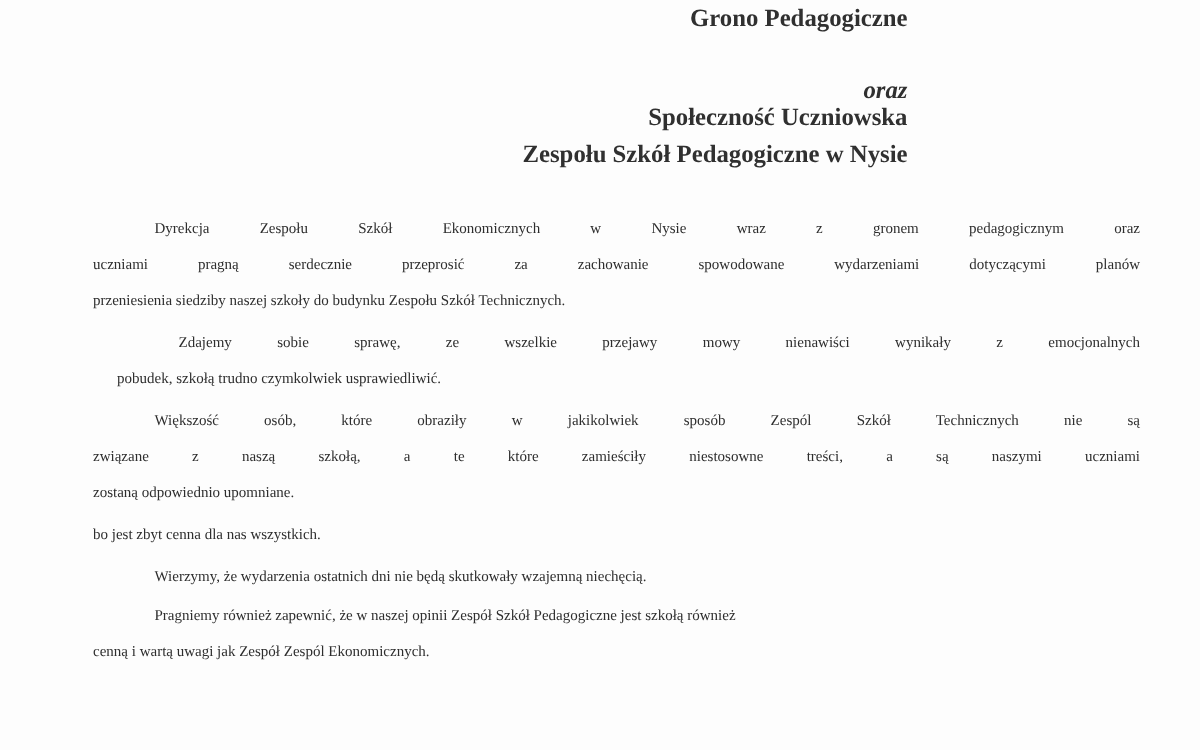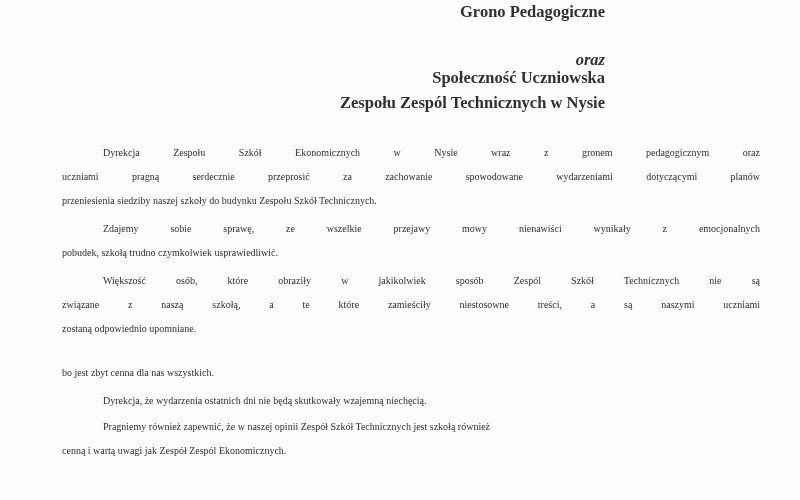--- a/index.html
+++ b/index.html
@@ -66,52 +66,52 @@
   </style>
 </head>
 <body>
 
 <div class="page">
 
   <div class="heading-block">
     <span class="heading-line l1">Grono Pedagogiczne</span>
     <span class="heading-line l2">oraz</span>
     <span class="heading-line l3">Społeczność Uczniowska</span>
-    <span class="heading-line l4">Zespołu Zespól Technicznych w Nysie</span>
+    <span class="heading-line l4">Zespołu Szkół Pedagogiczne w Nysie</span>
   </div>
 
   <div class="body-text">
 
     <div class="para-block" style="margin-bottom:4px;">
       <span class="line justify first">Dyrekcja Zespołu Szkół Ekonomicznych w  Nysie wraz z gronem pedagogicznym oraz</span>
       <span class="line justify">uczniami pragną serdecznie przeprosić za zachowanie spowodowane wydarzeniami dotyczącymi planów</span>
       <span class="line">przeniesienia siedziby naszej szkoły do budynku Zespołu Szkół Technicznych.</span>
     </div>
 
-    <div class="para-block" style="margin-bottom:4px;">
+    <div class="para-block" style="margin-bottom:4px;margin-left:16px;">
       <span class="line justify first">Zdajemy sobie sprawę, ze wszelkie przejawy mowy nienawiści wynikały z emocjonalnych</span>
       <span class="line">pobudek, szkołą trudno czymkolwiek usprawiedliwić.</span>
     </div>
 
-    <div class="para-block" style="margin-bottom:20px;">
+    <div class="para-block" style="margin-bottom:4px;">
       <span class="line justify first">Większość osób, które obraziły w jakikolwiek sposób Zespól Szkół Technicznych nie są</span>
       <span class="line justify">związane z naszą  szkołą, a te które zamieściły niestosowne treści, a są naszymi uczniami</span>
       <span class="line">zostaną odpowiednio upomniane.</span>
     </div>
 
     <div class="para-block" style="margin-bottom:4px;">
       <span class="line">bo jest zbyt cenna dla nas wszystkich.</span>
     </div>
 
     <div class="para-block" style="margin-bottom:2px;">
-      <span class="line first">Dyrekcja, że wydarzenia ostatnich dni nie będą skutkowały wzajemną niechęcią.</span>
+      <span class="line first">Wierzymy, że wydarzenia ostatnich dni nie będą skutkowały wzajemną niechęcią.</span>
     </div>
 
     <div class="para-block" style="margin-bottom:4px;">
-      <span class="line first">Pragniemy również zapewnić, że w naszej opinii Zespół Szkół Technicznych jest szkołą również</span>
+      <span class="line first">Pragniemy również zapewnić, że w naszej opinii Zespół Szkół Pedagogiczne jest szkołą również</span>
       <span class="line">cenną i wartą uwagi jak Zespół Zespól Ekonomicznych.</span>
     </div>
 
     <div class="para-block">
       <span class="line first" style="height:24px;"></span>
     </div>
   </div>
 </div>
 
 </body></html>

